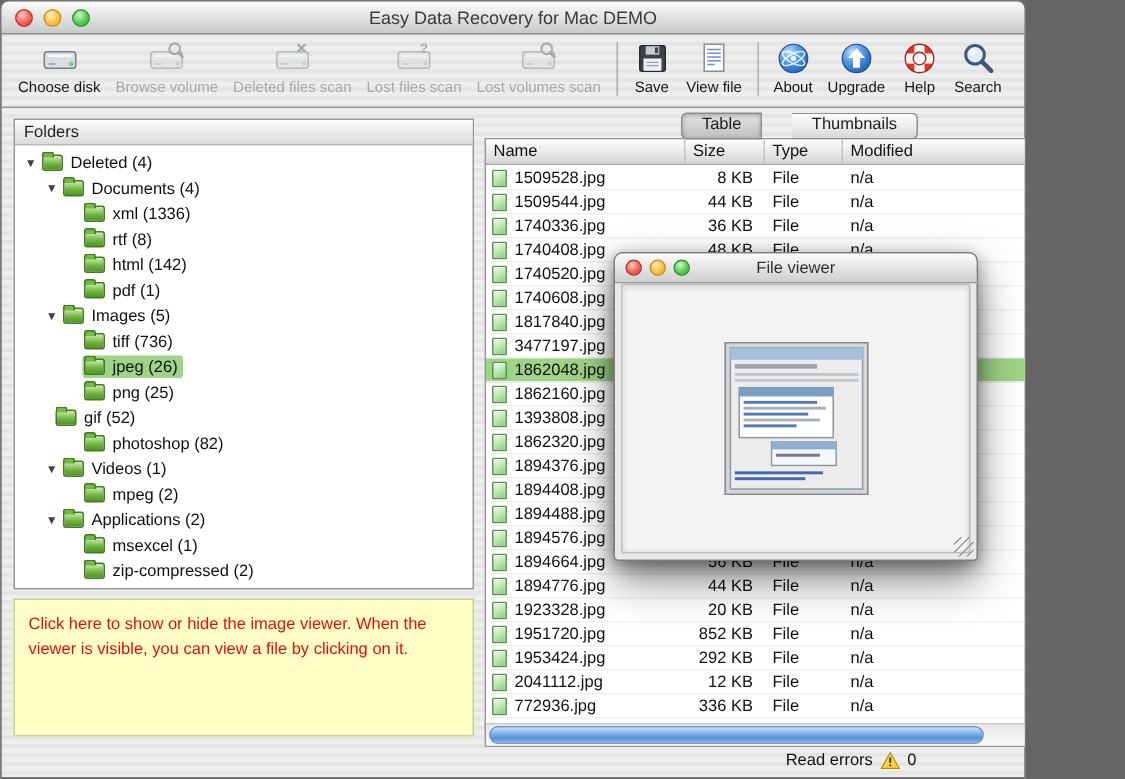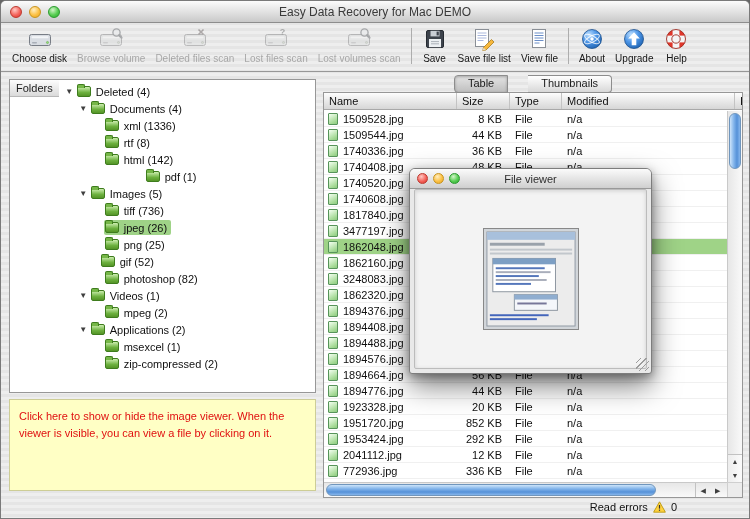--- a/index.html
+++ b/index.html
@@ -1,19 +1,19 @@
 <!DOCTYPE html>
 <html style="--selection-green: #9fd387; --note-bg: #ffffc5; --note-text: #e01010; --scrollbar-blue: #5591d8;"><head>
 <meta charset="utf-8">
 <style>
   * { margin:0; padding:0; box-sizing:border-box; }
   html,body { width:750px; height:519px; }
   body { font-family:"Liberation Sans","DejaVu Sans",sans-serif; background:#666; overflow:hidden; }
 
-  #window { position:relative; width:750px; height:519px; overflow:hidden;
+  #window { position:relative; width:684px; height:519px; overflow:hidden;
     border-radius:6px 6px 0 0; border:1px solid #7a7a7a;
     background:repeating-linear-gradient(180deg,#eeeeee 0 3px,#e5e5e5 3px 6px); }
 
   
   .titlebar { position:absolute; top:0; left:0; right:0; height:22px;
     background:linear-gradient(#fcfcfc,#d6d6d6 75%,#c9c9c9);
     border-bottom:1px solid #8d8d8d; display:flex; align-items:center; }
   .lights { display:flex; gap:7px; margin-left:9px; z-index:2; }
   .tl { width:12px; height:12px; border-radius:50%; display:inline-block; }
   .tl-red    { background:radial-gradient(circle at 38% 30%,#ffc9c4,#f4645c 55%,#d8332b); border:1px solid #bd392f; }
@@ -26,21 +26,21 @@
     display:flex; align-items:stretch; padding:2px 4px 0 6px; border-bottom:1px solid #979797; }
   .tbtn { display:flex; flex-direction:column; align-items:center; padding:1px 5px 0; cursor:default; }
   .tbtn .ticon { width:26px; height:26px; display:block; }
   .tbtn .tlab { font-size:10px; color:#161616; white-space:nowrap; margin-top:1px; }
   .tbtn.disabled { opacity:.45; filter:grayscale(.85); }
   .tbtn.disabled .tlab { color:#555; }
   .tsep { width:1px; background:#adadad; margin:3px 5px 7px; }
 
   
   .folders-panel { position:absolute; left:8px; top:78px; width:307px; height:314px;
-    border:1px solid #979797; background:#fff; display:flex; }
+    border:1px solid #979797; background:#fff; display:flex; flex-direction:column; }
   .folders-header { height:17px; background:linear-gradient(#fdfdfd,#dadada);
     border-bottom:1px solid #b8b8b8; font-size:11px; color:#1d1d1d; padding:2px 6px; }
   .tree { flex:1; overflow:hidden; padding-top:3px; }
   .trow { height:17px; display:flex; align-items:center; font-size:11px; color:#101010; white-space:nowrap; }
   .tri { flex:0 0 13px; width:13px; font-size:8px; color:#3e3e3e; text-align:center; line-height:17px; }
   .titem { display:flex; align-items:center; gap:5px; height:15px; padding:0 4px 0 1px; border-radius:2px; }
   .titem.sel { background:var(--selection-green,#9fd387); }
   .folder { width:14px; height:11px; position:relative; flex:0 0 14px;
     background:linear-gradient(#cdeeb0,#6db13f 60%,#549427); border:1px solid #3e7c1d; border-radius:2px; }
   .folder::before { content:""; position:absolute; left:-1px; top:-3px; width:6px; height:3px;
@@ -205,34 +205,20 @@
             <rect x="8.5" y="4.8" width="9" height="5.6" fill="#c9ced5"></rect>
             <rect x="14.6" y="5.6" width="2.2" height="3.8" fill="#3d434c"></rect>
             <rect x="7" y="13" width="12" height="8.2" fill="#edf0f3"></rect>
             <line x1="9" y1="15.6" x2="17" y2="15.6" stroke="#9aa1aa" stroke-width="0.8"></line>
             <line x1="9" y1="17.8" x2="17" y2="17.8" stroke="#9aa1aa" stroke-width="0.8"></line>
           </svg></span>
         <span class="tlab">Save</span>
       </div>
       <div class="tbtn">
         <span class="ticon"><svg width="26" height="26" viewBox="0 0 26 26">
-            <rect x="4.5" y="3.5" width="13" height="17" fill="#ffffff" stroke="#8a8f96"></rect>
-            <g stroke="#aab8dd" stroke-width="1">
-              <line x1="6.5" y1="7" x2="15.5" y2="7"></line>
-              <line x1="6.5" y1="9.5" x2="15.5" y2="9.5"></line>
-              <line x1="6.5" y1="12" x2="15.5" y2="12"></line>
-              <line x1="6.5" y1="14.5" x2="12.5" y2="14.5"></line>
-            </g>
-            <path d="M12.5 21.5 L20.5 13.5 L23 16 L15 24 L11.8 24.6 Z" fill="#f7b83d" stroke="#a87c20" stroke-width="0.8"></path>
-            <path d="M11.8 24.6 L12.5 21.5 L15 24 Z" fill="#e8d9c0"></path>
-          </svg></span>
-        <span class="tlab">Save file list</span>
-      </div>
-      <div class="tbtn">
-        <span class="ticon"><svg width="26" height="26" viewBox="0 0 26 26">
             <rect x="6.5" y="3.5" width="13" height="18" fill="#ffffff" stroke="#8a8f96"></rect>
             <g stroke="#6b8fc9" stroke-width="1">
               <line x1="8.5" y1="7" x2="17.5" y2="7"></line>
               <line x1="8.5" y1="9.5" x2="17.5" y2="9.5"></line>
               <line x1="8.5" y1="12" x2="17.5" y2="12"></line>
               <line x1="8.5" y1="14.5" x2="17.5" y2="14.5"></line>
               <line x1="8.5" y1="17" x2="13.5" y2="17"></line>
             </g>
           </svg></span>
         <span class="tlab">View file</span>
@@ -266,20 +252,28 @@
               <rect x="1" y="1" width="8.6" height="8.6"></rect>
               <rect x="16.4" y="1" width="8.6" height="8.6"></rect>
               <rect x="1" y="16.4" width="8.6" height="8.6"></rect>
               <rect x="16.4" y="16.4" width="8.6" height="8.6"></rect>
             </g>
             <circle cx="13" cy="13" r="9.5" fill="none" stroke="#9d2a20" stroke-width="0.9"></circle>
             <circle cx="13" cy="13" r="4.2" fill="none" stroke="#9d2a20" stroke-width="0.9"></circle>
           </svg></span>
         <span class="tlab">Help</span>
       </div>
+      <div class="tbtn">
+        <span class="ticon"><svg width="26" height="26" viewBox="0 0 26 26">
+            <circle cx="11" cy="10.5" r="6.2" fill="#ddebfa" stroke="#3c5a78" stroke-width="2"></circle>
+            <circle cx="9.2" cy="8.8" r="2" fill="rgba(255,255,255,.85)"></circle>
+            <line x1="15.8" y1="15.3" x2="21.8" y2="21.3" stroke="#3c5a78" stroke-width="3" stroke-linecap="round"></line>
+          </svg></span>
+        <span class="tlab">Search</span>
+      </div>
     </div>
 
   <div class="folders-panel">
     <div class="folders-header">Folders</div>
     <div class="tree" id="tree">
         <div class="trow" style="padding-left: 4px;">
           <span class="tri">▼</span>
           <span class="titem">
             <span class="folder"></span>
             <span class="tlabel">Deleted (4)</span>
@@ -306,21 +300,21 @@
             <span class="tlabel">rtf (8)</span>
           </span>
         </div>
         <div class="trow" style="padding-left: 32px;">
           <span class="tri"></span>
           <span class="titem">
             <span class="folder"></span>
             <span class="tlabel">html (142)</span>
           </span>
         </div>
-        <div class="trow" style="padding-left: 32px; margin-left: 41px;">
+        <div class="trow" style="padding-left: 32px;">
           <span class="tri"></span>
           <span class="titem">
             <span class="folder"></span>
             <span class="tlabel">pdf (1)</span>
           </span>
         </div>
         <div class="trow" style="padding-left: 18px;">
           <span class="tri">▼</span>
           <span class="titem">
             <span class="folder"></span>
@@ -341,21 +335,21 @@
             <span class="tlabel">jpeg (26)</span>
           </span>
         </div>
         <div class="trow" style="padding-left: 32px;">
           <span class="tri"></span>
           <span class="titem">
             <span class="folder"></span>
             <span class="tlabel">png (25)</span>
           </span>
         </div>
-        <div class="trow" style="padding-left: 28px;">
+        <div class="trow" style="padding-left: 13px;">
           <span class="tri"></span>
           <span class="titem">
             <span class="folder"></span>
             <span class="tlabel">gif (52)</span>
           </span>
         </div>
         <div class="trow" style="padding-left: 32px;">
           <span class="tri"></span>
           <span class="titem">
             <span class="folder"></span>
@@ -512,21 +506,21 @@
             <span class="ntext">1862160.jpg</span>
           </span>
           <span class="cell size"></span>
           <span class="cell type"></span>
           <span class="cell mod"></span>
           <span class="cell idc"></span>
         </div>
         <div class="frow">
           <span class="cell name">
             <span class="ficon"></span>
-            <span class="ntext">3248083.jpg</span>
+            <span class="ntext">1393808.jpg</span>
           </span>
           <span class="cell size"></span>
           <span class="cell type"></span>
           <span class="cell mod"></span>
           <span class="cell idc"></span>
         </div>
         <div class="frow">
           <span class="cell name">
             <span class="ficon"></span>
             <span class="ntext">1862320.jpg</span>

